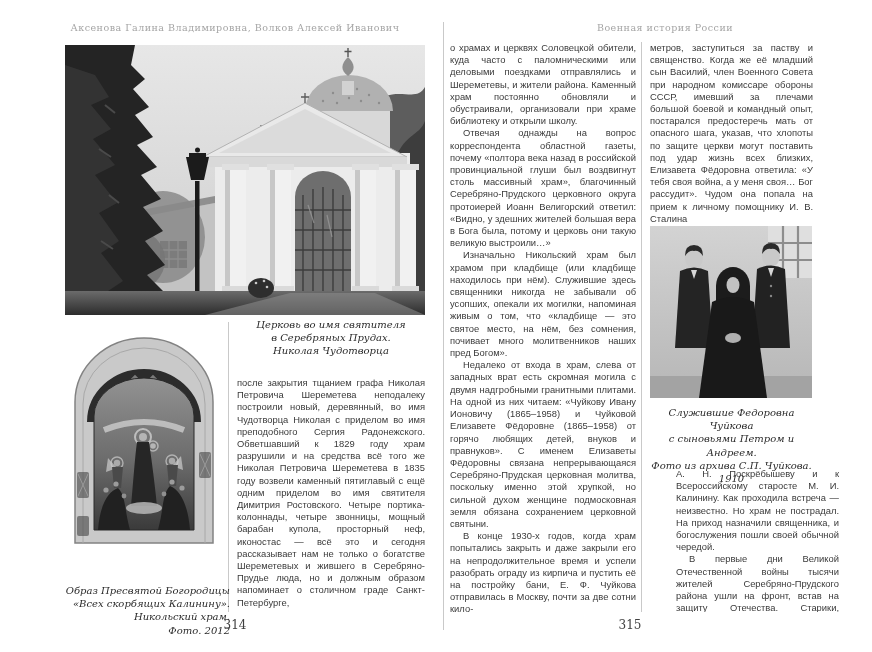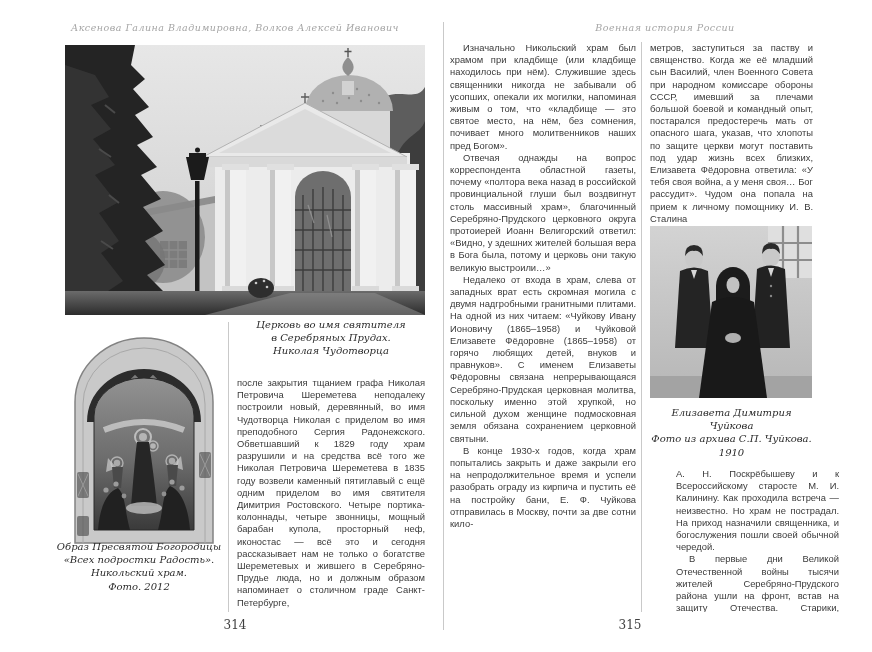--- a/index.html
+++ b/index.html
@@ -3,21 +3,21 @@
 <meta charset="utf-8">
 <style>
   * { box-sizing: border-box; }
   html, body { margin: 0; padding: 0; background: #ffffff; }
   .spread {
     position: relative; width: 872px; height: 652px; background: #ffffff;
     font-family: "Liberation Sans", sans-serif; overflow: hidden;
   }
   .running-header {
     position: absolute; top: 22px; text-align: center;
-    font-family: "DejaVu Serif", serif; font-style: italic;
+    font-family: "DejaVu Serif", serif; 
     font-size: 9.5px; color: #a5a5a5; letter-spacing: 0.5px; white-space: nowrap;
   }
   .pagenum {
     position: absolute; top: 618px; text-align: center;
     font-family: "DejaVu Serif", serif; font-size: 12px; color: #3f3f3f;
   }
   .vline { position: absolute; width: 1px; background: #c9c9c9; }
   .photo { position: absolute; }
   .photo svg { display: block; }
   .caption {
@@ -216,34 +216,35 @@
         <circle cx="58" cy="172" r="2.4" fill="#8f8f8f"></circle>
       <path d="M124,206 C122,180 114,166 104,162 C96,170 98,184 92,206 Z" fill="#212121"></path>
       <circle cx="116" cy="164" r="2.6" fill="#9c9c9c"></circle>
         <circle cx="106" cy="158" r="2.6" fill="#9c9c9c"></circle>
         <circle cx="98" cy="170" r="2.4" fill="#8f8f8f"></circle>
 
       <ellipse cx="78" cy="184" rx="18" ry="6" fill="#b9b9b9" opacity="0.85"></ellipse>
     </svg>
   </div>
 
-  <div class="caption" style="left:48px; top:540px; width:182px;">
+  <div class="caption" style="left:48px; top:584px; width:182px;text-align:right;">
     <div>Образ Пресвятой Богородицы</div>
-    <div>«Всех подростки Радость».</div>
+    <div>«Всех скорбящих Калинину».</div>
     <div>Никольский храм.</div>
     <div>Фото. 2012</div>
   </div>
 
   <div class="body-text" style="left:237px; top:377px; width:188px; height:236px;">после закрытия тщанием графа Николая Петровича Шереметева неподалеку построили новый, деревянный, во имя Чудотворца Николая с приделом во имя преподобного Сергия Радонежского. Обветшавший к 1829 году храм разрушили и на средства всё того же Николая Петровича Шереметева в 1835 году возвели каменный пятиглавый с ещё одним приделом во имя святителя Димитрия Ростовского. Четыре портика-колоннады, четыре звонницы, мощный барабан купола, просторный неф, иконостас — всё это и сегодня рассказывает нам не только о богатстве Шереметевых и жившего в Серебряно-Прудье люда, но и должным образом напоминает о столичном граде Санкт-Петербурге,</div>
 
   <div class="pagenum" style="left:45px; width:380px;">314</div>
 
   <div class="body-text" style="left:450px; top:42px; width:186px; height:570px;">
+    <p>о храмах и церквях Соловецкой обители, куда часто с паломническими или деловыми поездками отправлялись и Шереметевы, и жители района. Каменный храм постоянно обновляли и обустраивали, организовали при храме библиотеку и открыли школу.</p>
+    <p class="ind">Отвечая однажды на вопрос корреспондента областной газеты, почему «полтора века назад в российской провинциальной глуши был воздвигнут столь массивный храм», благочинный Серебряно-Прудского церковного округа протоиерей Иоанн Велигорский ответил: «Видно, у здешних жителей большая вера в Бога была, потому и церковь они такую великую выстроили…»</p>
     <p class="ind">Изначально Никольский храм был храмом при кладбище (или кладбище находилось при нём). Служившие здесь священники никогда не забывали об усопших, опекали их могилки, напоминая живым о том, что «кладбище — это святое место, на нём, без сомнения, почивает много молитвенников наших пред Богом».</p>
-    <p class="ind">Отвечая однажды на вопрос корреспондента областной газеты, почему «полтора века назад в российской провинциальной глуши был воздвигнут столь массивный храм», благочинный Серебряно-Прудского церковного округа протоиерей Иоанн Велигорский ответил: «Видно, у здешних жителей большая вера в Бога была, потому и церковь они такую великую выстроили…»</p>
     <p class="ind">Недалеко от входа в храм, слева от западных врат есть скромная могила с двумя надгробными гранитными плитами. На одной из них читаем: «Чуйкову Ивану Ионовичу (1865–1958) и Чуйковой Елизавете Фёдоровне (1865–1958) от горячо любящих детей, внуков и правнуков». С именем Елизаветы Фёдоровны связана непрерывающаяся Серебряно-Прудская церковная молитва, поскольку именно этой хрупкой, но сильной духом женщине подмосковная земля обязана сохранением церковной святыни.</p>
     <p class="ind">В конце 1930-х годов, когда храм попытались закрыть и даже закрыли его на непродолжительное время и успели разобрать ограду из кирпича и пустить её на постройку бани, Е. Ф. Чуйкова отправилась в Москву, почти за две сотни кило-</p>
   </div>
 
   <div class="body-text" style="left:650px; top:42px; width:163px; height:182px;">метров, заступиться за паству и священство. Когда же её младший сын Василий, член Военного Совета при народном комиссаре обороны СССР, имевший за плечами большой боевой и командный опыт, постарался предостеречь мать от опасного шага, указав, что хлопоты по защите церкви могут поставить под удар жизнь всех близких, Елизавета Фёдоровна ответила: «У тебя своя война, а у меня своя… Бог рассудит». Чудом она попала на прием к личному помощнику И. В. Сталина</div>
 
   <div class="photo" style="left:650px; top:226px; width:162px; height:172px;">
     <svg width="162" height="172" viewBox="0 0 162 172">
       <defs>
         <linearGradient id="wall" x1="0" y1="0" x2="0" y2="1">
@@ -272,21 +273,22 @@
 
       <path d="M66,60 A17,19 0 0 1 100,60 L100,76 L66,76 Z" fill="#1c1c1c"></path>
       <ellipse cx="83" cy="59" rx="6.5" ry="8" fill="#c2c2c2"></ellipse>
       <path d="M76,52 A9,10 0 0 1 90,52" fill="none" stroke="#1c1c1c" stroke-width="4"></path>
       <path d="M62,76 Q83,66 104,76 L117,172 L49,172 Z" fill="#191919"></path>
       <ellipse cx="83" cy="112" rx="8" ry="5" fill="#b0b0b0"></ellipse>
     </svg>
   </div>
 
   <div class="caption" style="left:648px; top:406px; width:167px;">
-    <div>Елизавета Димитрия Чуйкова</div>
+    <div>Служившие Федоровна Чуйкова</div>
+    <div>с сыновьями Петром и Андреем.</div>
     <div>Фото из архива С.П. Чуйкова.</div>
     <div>1910</div>
   </div>
 
   <div class="body-text" style="left:650px; top:468px; width:163px; height:144px;margin-left:26px;">
     <p>А. Н. Поскрёбышеву и к Всероссийскому старосте М. И. Калинину. Как проходила встреча — неизвестно. Но храм не пострадал. На приход назначили священника, и богослужения пошли своей обычной чередой.</p>
     <p class="ind">В первые дни Великой Отечественной войны тысячи жителей Серебряно-Прудского района ушли на фронт, встав на защиту Отечества. Старики, женщины и подростки, взвалив на свои плечи всю</p>
   </div>
 
   <div class="pagenum" style="left:445px; width:370px;">315</div>

